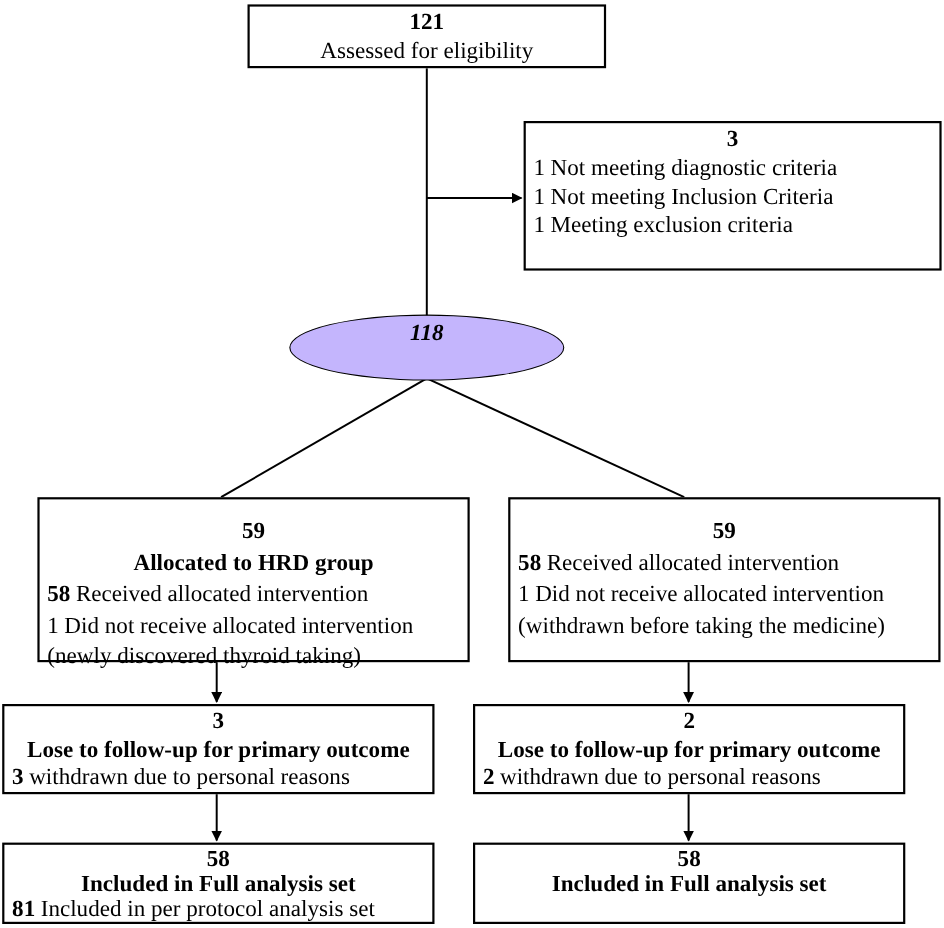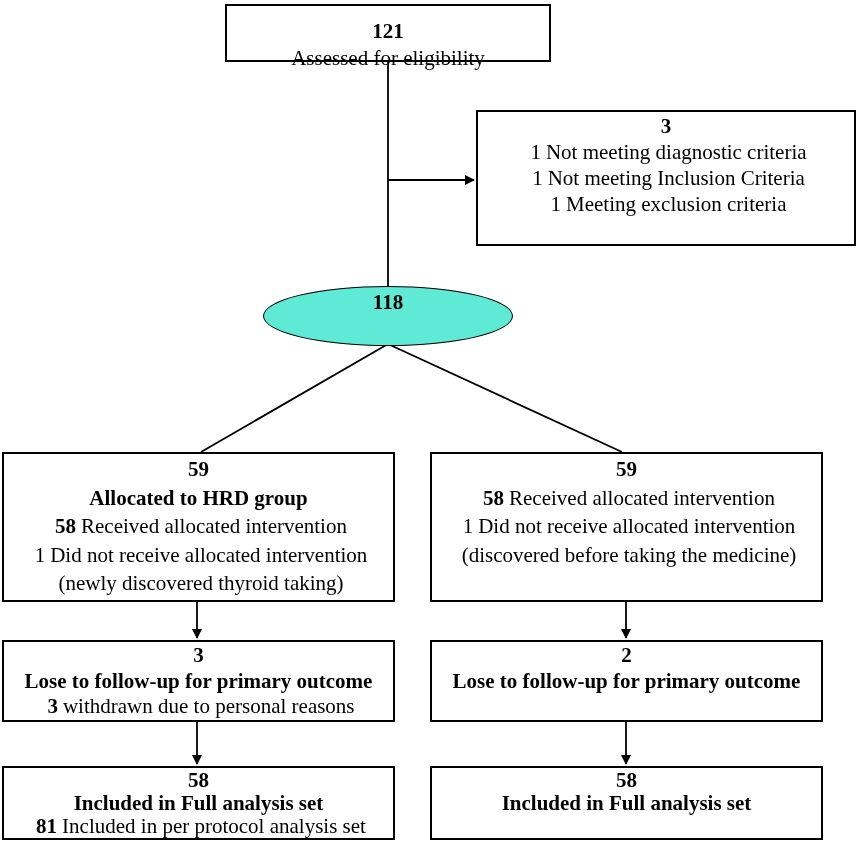--- a/index.html
+++ b/index.html
@@ -22,34 +22,35 @@
   .connectors line { stroke: #000000; stroke-width: 1.8; }
   .box {
     position: absolute;
     border: 2px solid #000000;
     background: #ffffff;
   }
   .ellipse {
     position: absolute;
     border: 1.8px solid #000000;
     border-radius: 50%;
-    background: #5eead4;
+    background: #c4b5fd;
+    font-style: italic;
   }
   .ln { white-space: nowrap; }
   .ctr { text-align: center; }
-  .item { text-align: center; padding-left: 7px; padding-right: 2px; }
+  .item { text-align: left; padding-left: 7px; padding-right: 2px; }
   .b { font-weight: bold; }
   .pfx { margin-right: 5px; }
   .pfx:empty { margin-right: 0; }
 
   
-  .assessed-box   { left: 225px; top: 4px;   width: 326px; height: 58px;  line-height: 27px; padding-top: 12px; }
+  .assessed-box   { left: 225px; top: 4px;   width: 326px; height: 58px;  line-height: 27px; padding-top: 0px; }
   .excluded-box   { left: 476px; top: 110px; width: 380px; height: 136px; line-height: 26px; padding-top: 1px; }
   .rand-ellipse   { left: 263px; top: 286px; width: 250px; height: 60px;  line-height: 27px; padding-top: 2px; text-align: center; }
-  .alloc-box      { top: 452px;  width: 393px; height: 150px; line-height: 28.5px; padding-top: 1px; }
+  .alloc-box      { top: 452px;  width: 393px; height: 150px; line-height: 28.5px; padding-top: 14px; margin-left: 32px; }
   .alloc-left     { left: 2px; }
   .alloc-right    { left: 430px; }
   .fup-box        { top: 640px;  width: 393px; height: 82px;  line-height: 25.5px; padding-top: 1px; }
   .fup-left       { left: 2px; }
   .fup-right      { left: 430px; }
   .fas-box        { top: 766px;  width: 393px; height: 74px;  line-height: 23px; padding-top: 1px; }
   .fas-left       { left: 2px; }
   .fas-right      { left: 430px; }
 </style>
 </head>
@@ -111,35 +112,38 @@
 
   <div class="box alloc-box alloc-right">
     <div class="ln ctr b">59</div>
     <div class="ln item">
       <span class="pfx b">58</span><span>Received allocated intervention</span>
     </div>
     <div class="ln item">
       <span class="pfx">1</span><span>Did not receive allocated intervention</span>
     </div>
     <div class="ln item">
-      <span class="pfx"></span><span>(discovered before taking the medicine)</span>
+      <span class="pfx"></span><span>(withdrawn before taking the medicine)</span>
     </div>
   </div>
 
   <div class="box fup-box fup-left">
     <div class="ln ctr b">3</div>
     <div class="ln ctr b">Lose to follow-up for primary outcome</div>
     <div class="ln item">
       <span class="pfx b">3</span><span>withdrawn due to personal reasons</span>
     </div>
   </div>
 
   <div class="box fup-box fup-right">
     <div class="ln ctr b">2</div>
     <div class="ln ctr b">Lose to follow-up for primary outcome</div>
+    <div class="ln item">
+      <span class="pfx b">2</span><span>withdrawn due to personal reasons</span>
+    </div>
   </div>
 
   <div class="box fas-box fas-left">
     <div class="ln ctr b">58</div>
     <div class="ln ctr b">Included in Full analysis set</div>
     <div class="ln item">
       <span class="pfx b">81</span><span>Included in per protocol analysis set</span>
     </div>
   </div>
 

